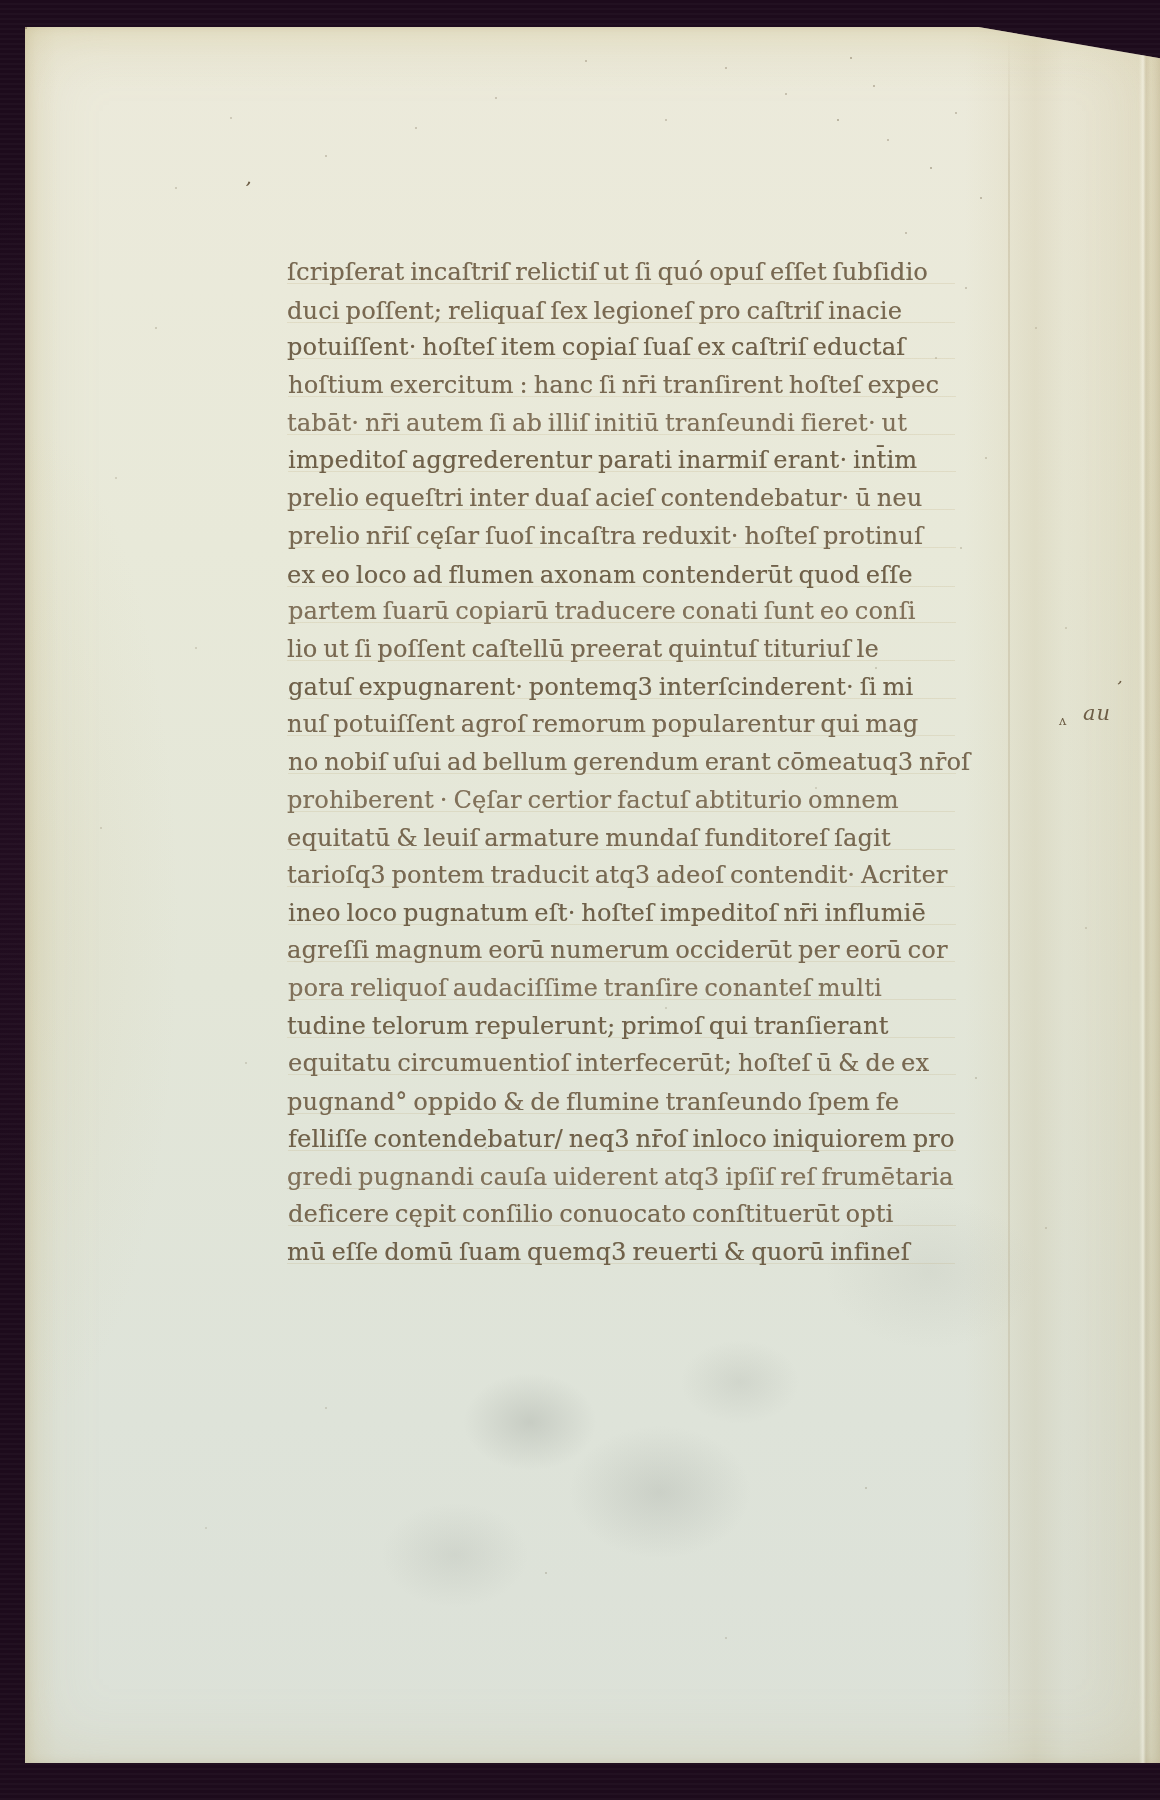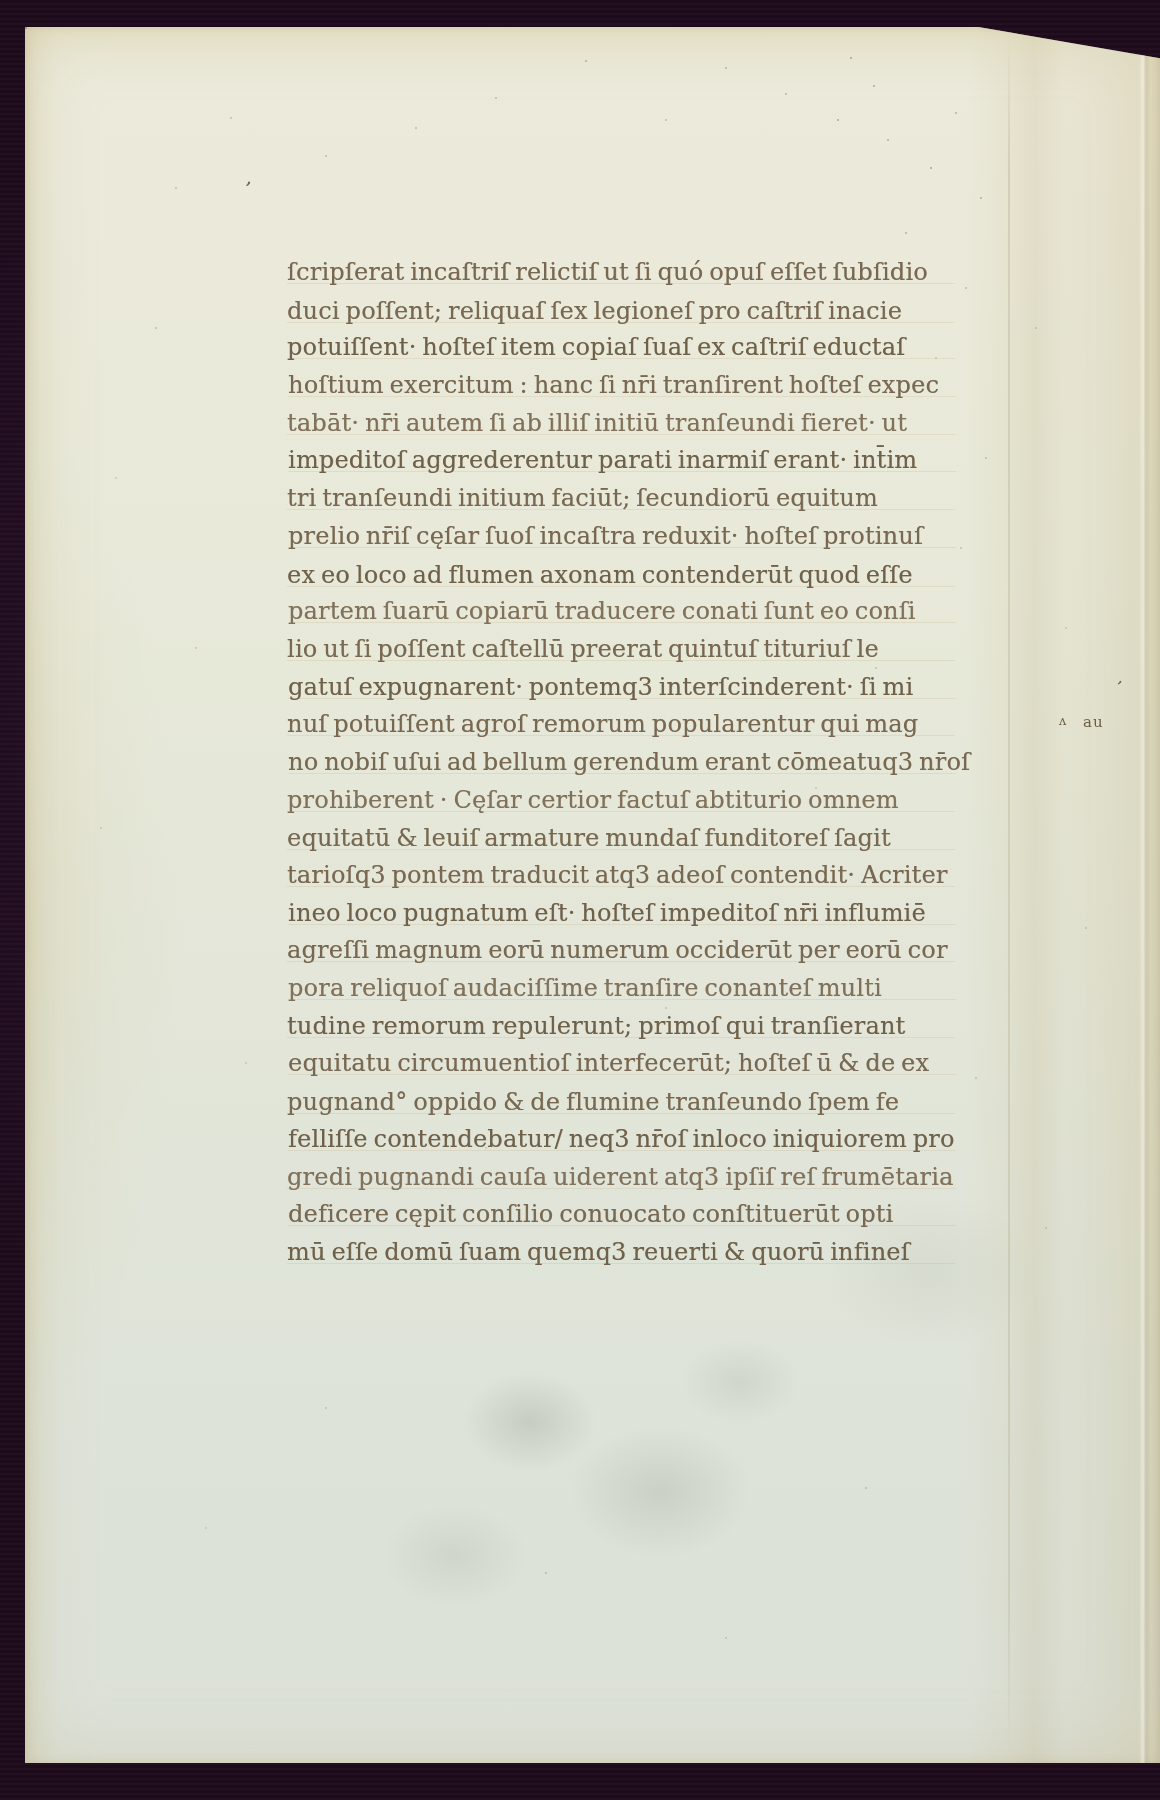--- a/index.html
+++ b/index.html
@@ -80,56 +80,56 @@
   .tline{
     height:37.7px;
     background:linear-gradient(180deg, transparent 29px, rgba(185,165,115,0.20) 29px, rgba(185,165,115,0.20) 30px, transparent 30px);
   }
   .tline:nth-child(2n){transform:translateX(1px);}
   .tline:nth-child(3n){color:#6f6049;}
   .tline:nth-child(5n){color:#81715a;}
   .tline:nth-child(7n+2){transform:translateY(1px);}
   
   .margin-note{position:absolute;left:1028px;top:652px;width:90px;height:70px;color:#6d5d45;}
-  .mn-text{position:absolute;left:30px;top:34px;font-size:15px;letter-spacing:1px;}
+  .mn-text{position:absolute;left:30px;top:22px;font-size:21px;font-style:italic;letter-spacing:1px;}
   .mn-tick{position:absolute;left:62px;top:-2px;font-size:17px;transform:rotate(18deg);}
   .mn-caret{position:absolute;left:6px;top:34px;font-size:13px;}
   .pen-mark{position:absolute;left:218px;top:150px;color:#6d5d45;font-size:20px;transform:rotate(14deg);}
 </style>
 </head>
 <body>
 
 <div class="photo">
   <div class="page">
     <div class="specks"></div>
     <div class="edge-line"></div>
     <div class="crease"></div>
 
     <div class="textblock">
         <div class="tline">ſcripſerat incaſtriſ relictiſ ut ſi quó opuſ eſſet ſubſidio</div>
         <div class="tline">duci poſſent; reliquaſ ſex legioneſ pro caſtriſ inacie</div>
         <div class="tline">potuiſſent· hoſteſ  item copiaſ ſuaſ ex caſtriſ eductaſ</div>
         <div class="tline">hoſtium exercitum : hanc ſi nr̄i tranſirent hoſteſ expec</div>
         <div class="tline">tabāt· nr̄i autem ſi ab illiſ initiū tranſeundi fieret· ut</div>
         <div class="tline">impeditoſ aggrederentur parati inarmiſ erant· int̄im</div>
-        <div class="tline">tri tranſeundi initium faciūt; ſecundiorū equitum</div>
+        <div class="tline">prelio equeſtri inter duaſ acieſ contendebatur· ū neu</div>
         <div class="tline">prelio nr̄iſ cęſar ſuoſ incaſtra reduxit· hoſteſ protinuſ</div>
         <div class="tline">ex eo loco ad flumen axonam contenderūt quod eſſe</div>
         <div class="tline">partem ſuarū copiarū traducere conati ſunt eo conſi</div>
         <div class="tline">lio ut ſi poſſent caſtellū preerat quintuſ tituriuſ le</div>
         <div class="tline">gatuſ expugnarent· pontemq3 interſcinderent· ſi mi</div>
         <div class="tline">nuſ potuiſſent agroſ remorum popularentur qui mag</div>
         <div class="tline">no nobiſ uſui ad bellum gerendum erant cōmeatuq3 nr̄oſ</div>
         <div class="tline">prohiberent · Cęſar certior  factuſ abtiturio omnem</div>
         <div class="tline">equitatū &amp; leuiſ armature mundaſ funditoreſ ſagit</div>
         <div class="tline">tarioſq3 pontem traducit atq3 adeoſ contendit· Acriter</div>
         <div class="tline">ineo loco pugnatum eſt· hoſteſ impeditoſ nr̄i influmiē</div>
         <div class="tline">agreſſi magnum eorū numerum occiderūt per eorū cor</div>
         <div class="tline">pora reliquoſ audaciſſime tranſire conanteſ multi</div>
-        <div class="tline">tudine remorum repulerunt; primoſ qui tranſierant</div>
+        <div class="tline">tudine telorum repulerunt; primoſ qui tranſierant</div>
         <div class="tline">equitatu circumuentioſ interfecerūt; hoſteſ ū &amp; de ex</div>
         <div class="tline">pugnand° oppido &amp; de flumine tranſeundo ſpem fe</div>
         <div class="tline">felliſſe contendebatur/ neq3 nr̄oſ inloco  iniquiorem pro</div>
         <div class="tline">gredi pugnandi cauſa uiderent atq3 ipſiſ reſ frumētaria</div>
         <div class="tline">deficere cępit conſilio conuocato  conſtituerūt opti</div>
         <div class="tline">mū eſſe domū ſuam quemq3 reuerti &amp; quorū infineſ</div>
       </div>
 
     <div class="margin-note">
       <span class="mn-tick">ʼ</span>

